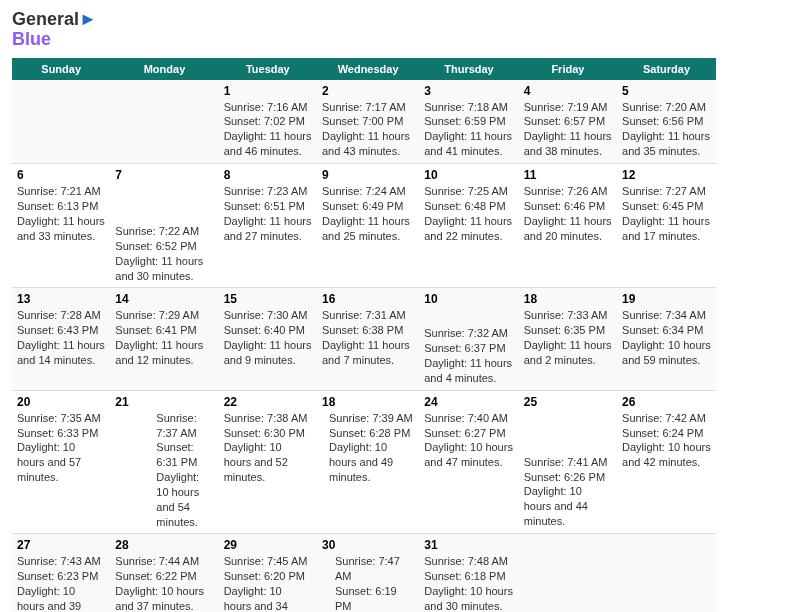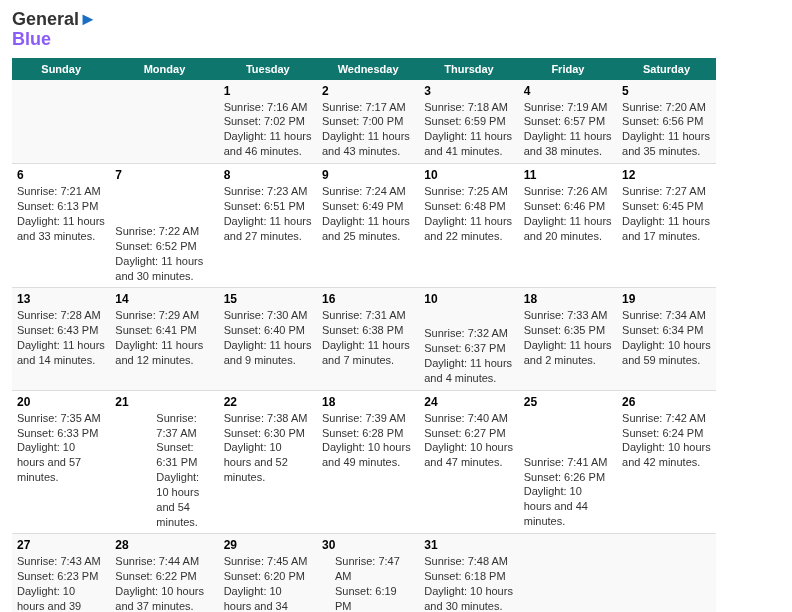--- a/index.html
+++ b/index.html
@@ -249,21 +249,21 @@
 Daylight: 10 hours and 54 minutes.</div>
           </td>
           <td>
             <span class="day-num">22</span>
             <div class="day-info" style="white-space: pre-line;">Sunrise: 7:38 AM
 Sunset: 6:30 PM
 Daylight: 10 hours and 52 minutes.</div>
           </td>
           <td>
             <span class="day-num">18</span>
-            <div class="day-info" style="white-space: pre-line;">Sunrise: 7:39 AM
+            <div class="day-info" style="white-space: pre-line; margin-left: 7px;">Sunrise: 7:39 AM
 Sunset: 6:28 PM
 Daylight: 10 hours and 49 minutes.</div>
           </td>
           <td>
             <span class="day-num">24</span>
             <div class="day-info" style="white-space: pre-line;">Sunrise: 7:40 AM
 Sunset: 6:27 PM
 Daylight: 10 hours and 47 minutes.</div>
           </td>
           <td>

